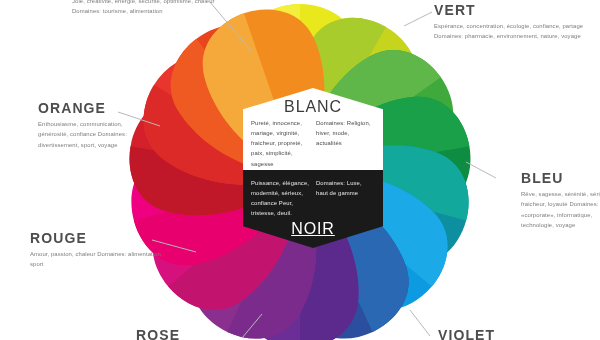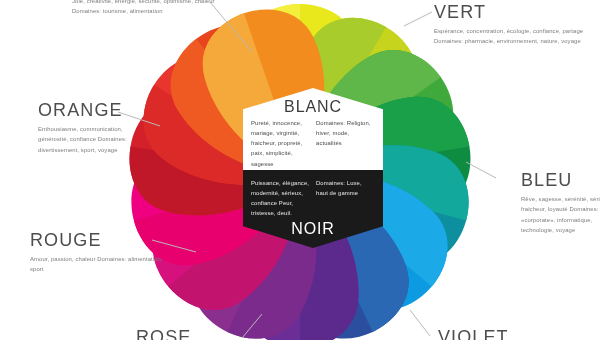--- a/index.html
+++ b/index.html
@@ -63,20 +63,21 @@
     letter-spacing: 0.9px;
     font-weight: 400;
   }
   .hex-title.blanc {
     top: 10px;
     color: #3b3b3b;
   }
   .hex-title.noir {
     top: 132px;
     color: #ffffff;
+    text-decoration: underline;
   }
 
   .hex-cols {
     position: absolute;
     left: 8px;
     width: 124px;
     display: flex;
     gap: 6px;
   }
   .hex-cols.white-cols { top: 30px; }
@@ -89,25 +90,25 @@
   }
   .white-cols .hex-col { color: #4a4a4a; }
   .black-cols .hex-col { color: #e8e8e8; }
   .hex-col p { margin: 0; }
 
   
   .callout {
     position: absolute;
   }
   .callout .cname {
-    font-size: 18px;
+    font-size: 14px;
     letter-spacing: 1.1px;
     color: #4d4d4d;
     margin: 0 0 3px 0;
-    font-weight: 400;
+    font-weight: 700;
     white-space: nowrap;
   }
   .callout .cdesc {
     font-size: 5.9px;
     line-height: 1.74;
     color: #7d7d7d;
     margin: 0;
     letter-spacing: 0.1px;
   }
 

